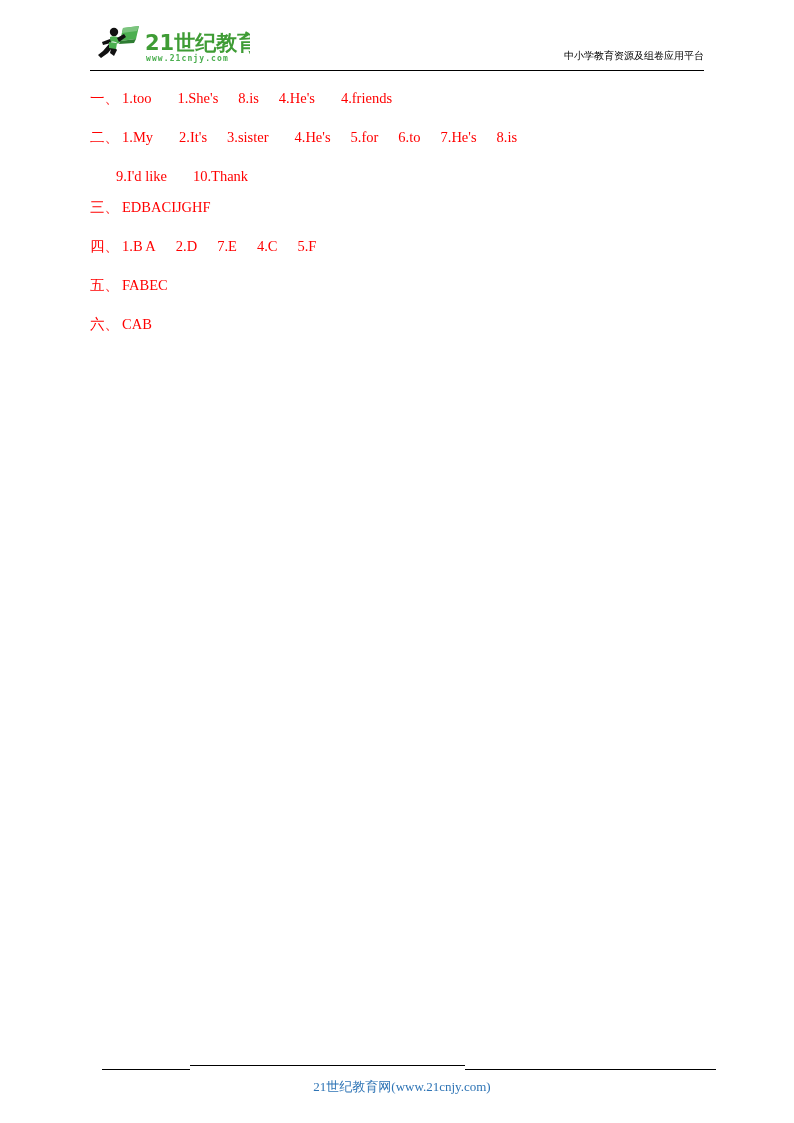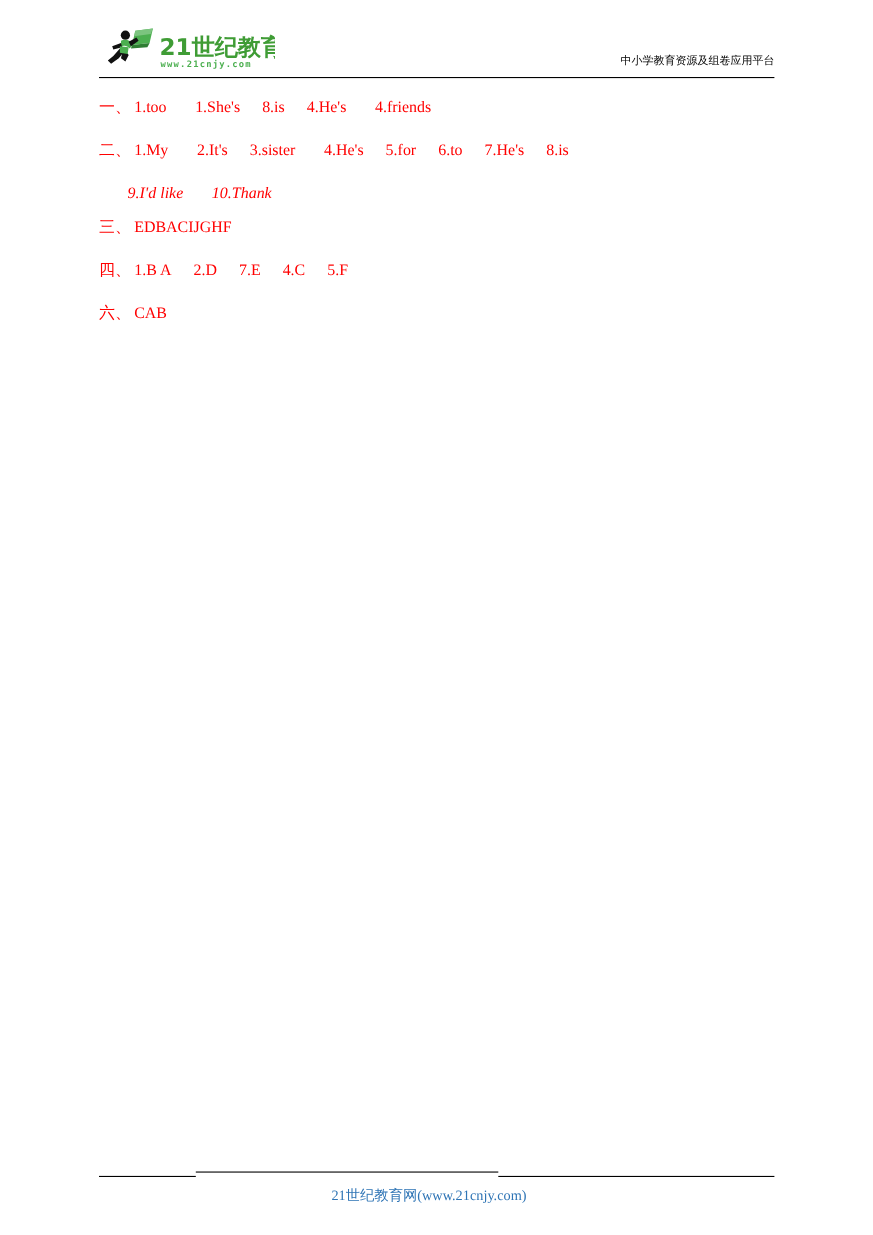--- a/index.html
+++ b/index.html
@@ -83,39 +83,38 @@
     white-space: nowrap;
     margin-bottom: 19px;
   }
 
   .ans-line.tight {
     margin-bottom: 11px;
   }
 
   .ans-line.cont {
     padding-left: 26px;
-    font-style: italic;
   }
 
   .ans-marker {
     display: inline-block;
     margin-right: 3px;
   }
 
   .ans-item {
     display: inline-block;
   }
 
   .sp-lg { display: inline-block; width: 26px; }
   .sp-md { display: inline-block; width: 20px; }
 
   
   .footer {
     position: absolute;
-    left: 0;
+    left: 12px;
     top: 1060px;
     width: 780px;
   }
 
   .footer-rules {
     position: relative;
     height: 12px;
     width: 794px;
   }
 
@@ -176,20 +175,21 @@
   </div>
 
   <div class="header-rule"></div>
 
   <div class="content">
       <div class="ans-line"><span class="ans-marker">一、</span><span class="ans-item">1.too</span><span class="sp-lg"></span><span class="ans-item">1.She's</span><span class="sp-md"></span><span class="ans-item">8.is</span><span class="sp-md"></span><span class="ans-item">4.He's</span><span class="sp-lg"></span><span class="ans-item">4.friends</span></div>
       <div class="ans-line"><span class="ans-marker">二、</span><span class="ans-item">1.My</span><span class="sp-lg"></span><span class="ans-item">2.It's</span><span class="sp-md"></span><span class="ans-item">3.sister</span><span class="sp-lg"></span><span class="ans-item">4.He's</span><span class="sp-md"></span><span class="ans-item">5.for</span><span class="sp-md"></span><span class="ans-item">6.to</span><span class="sp-md"></span><span class="ans-item">7.He's</span><span class="sp-md"></span><span class="ans-item">8.is</span></div>
       <div class="ans-line cont tight"><span class="ans-item">9.I'd like</span><span class="sp-lg"></span><span class="ans-item">10.Thank</span></div>
       <div class="ans-line"><span class="ans-marker">三、</span><span class="ans-item">EDBACIJGHF</span></div>
       <div class="ans-line"><span class="ans-marker">四、</span><span class="ans-item">1.B A</span><span class="sp-md"></span><span class="ans-item">2.D</span><span class="sp-md"></span><span class="ans-item">7.E</span><span class="sp-md"></span><span class="ans-item">4.C</span><span class="sp-md"></span><span class="ans-item">5.F</span></div>
+      <div class="ans-line"><span class="ans-marker">五、</span><span class="ans-item">FABEC</span></div>
       <div class="ans-line"><span class="ans-marker">六、</span><span class="ans-item">CAB</span></div>
     </div>
 
   <div class="footer">
     <div class="footer-rules">
       <div class="frule a"></div>
       <div class="frule b"></div>
       <div class="frule c"></div>
     </div>
     <div class="footer-text">21世纪教育网(www.21cnjy.com)</div>

